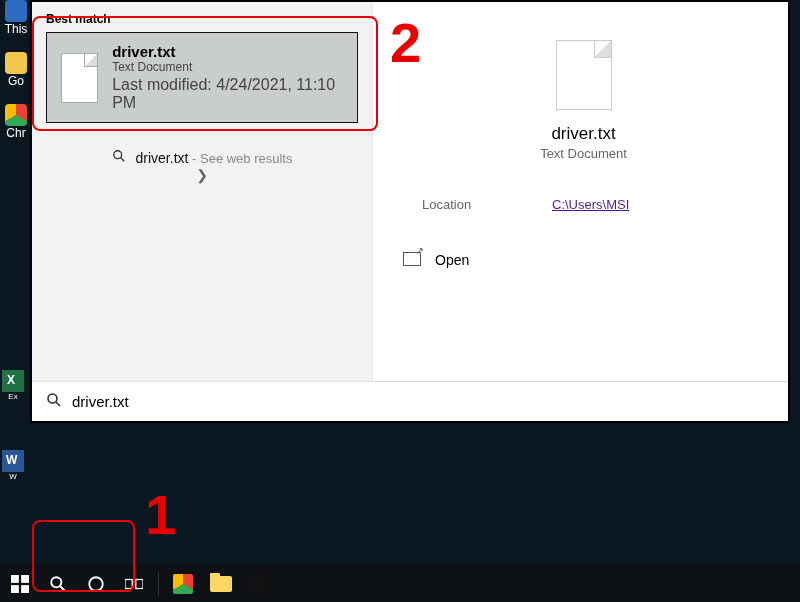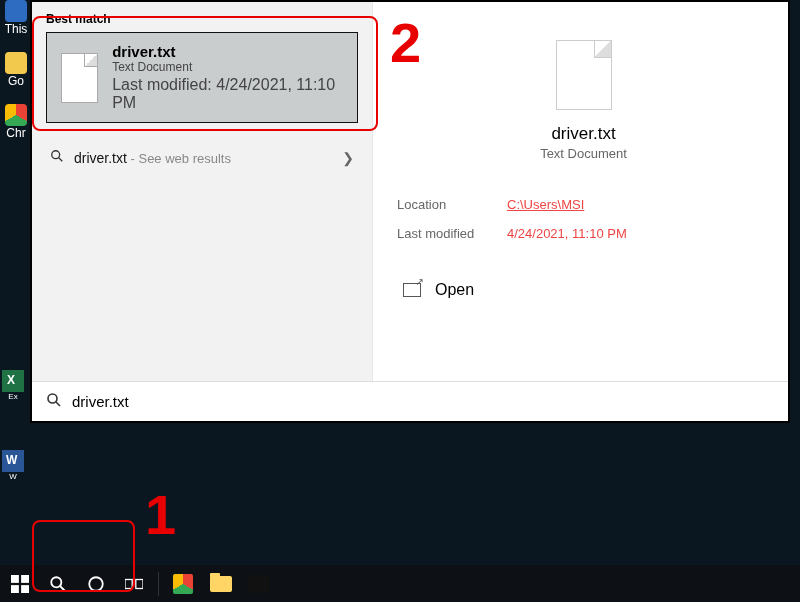--- a/index.html
+++ b/index.html
@@ -29,39 +29,39 @@
     border:1px solid #111; background:#c9cdce; padding:10px 12px 10px 14px;
     display:flex; gap:14px; align-items:center; min-height:86px;
   }
   .file-thumb { width:40px; height:50px; background:#fff; border:1px solid #aaa; position:relative; }
   .file-thumb::before { content:""; position:absolute; right:0; top:0; width:12px; height:12px; background:linear-gradient(135deg,#fff 50%,#ddd 50%); border-left:1px solid #aaa; border-bottom:1px solid #aaa; }
   .bm-lines .title { font-size:15px; font-weight:600; }
   .bm-lines .sub { font-size:12px; color:#444; }
   .bm-lines .sub2 { font-size:16px; color:#444; margin-top:2px; }
 
   .web-section { margin-top:18px; }
-  .web-row { display:flex; align-items:center; justify-content:space-between; padding:8px 4px; }
+  .web-row { display:flex; align-items:center; justify-content:space-between; padding:8px 4px;flex-direction:column; }
   .web-row .left { display:flex; align-items:center; gap:10px; }
   .web-row .lbl { font-size:14px; color:#111; }
   .web-row .hint { font-size:13px; color:#888; }
   .chev { font-size:14px; color:#666; }
 
   .preview-thumb { width:56px; height:70px; background:#fff; border:1px solid #ccc; position:relative; align-self:center; margin-top:14px;}
   .preview-thumb::before { content:""; position:absolute; right:0; top:0; width:16px; height:16px; background:linear-gradient(135deg,#fff 50%,#ddd 50%); border-left:1px solid #ccc; border-bottom:1px solid #ccc; }
   .preview-name { text-align:center; font-size:17px; color:#000; margin-top:14px; }
   .preview-type { text-align:center; font-size:13px; color:#666; margin-top:2px; }
 
   .meta { margin-top:36px; font-size:13px; }
-  .meta-row { display:flex; gap:20px; margin-bottom:14px; }
+  .meta-row { display:flex; gap:40px; margin-bottom:14px;margin-left:25px; }
   .meta-k { width:90px; color:#666; }
-  .meta-v { color:#ef4444; }
+  .meta-v { color:#4c1d95; }
   .meta-v.path { text-decoration:underline; }
 
   .actions { margin-top:18px; display:flex; flex-direction:column; gap:2px; }
-  .action-row { display:flex; align-items:center; gap:14px; padding:8px 6px; font-size:16px; }
+  .action-row { display:flex; gap:14px; padding:8px 6px; font-size:14px; }
   .action-row.hover { background:#ececec; }
   .action-ic { width:18px; height:14px; border:1.2px solid #555; position:relative; }
   .action-ic.box2::after { content:""; position:absolute; left:-4px; top:-4px; width:18px; height:14px; border:1px solid #555; background:#fff;}
   .action-ic.arrow::after { content:"↗"; position:absolute; right:-4px; top:-8px; font-size:10px; color:#555;}
 
   .search-bar {
     height:40px; border-top:1px solid #ddd; background:#fff; display:flex; align-items:center; padding:0 14px; gap:10px;
   }
   .search-bar .mag { font-size:15px; color:#333; }
   .search-bar input {
@@ -155,24 +155,20 @@
     <div class="right-col">
       <div class="preview-thumb"></div>
       <div class="preview-name">driver.txt</div>
       <div class="preview-type">Text Document</div>
 
       <div class="meta">
         <div class="meta-row">
           <div class="meta-k">Location</div>
           <div class="meta-v path">C:\Users\MSI</div>
         </div>
-        <div class="meta-row">
-          <div class="meta-k">Last modified</div>
-          <div class="meta-v">4/24/2021, 11:10 PM</div>
-        </div>
       </div>
 
       <div class="actions">
         <div class="action-row">
           <div class="action-ic arrow"></div>
           <span>Open</span>
         </div>
       </div>
     </div>
   </div>

